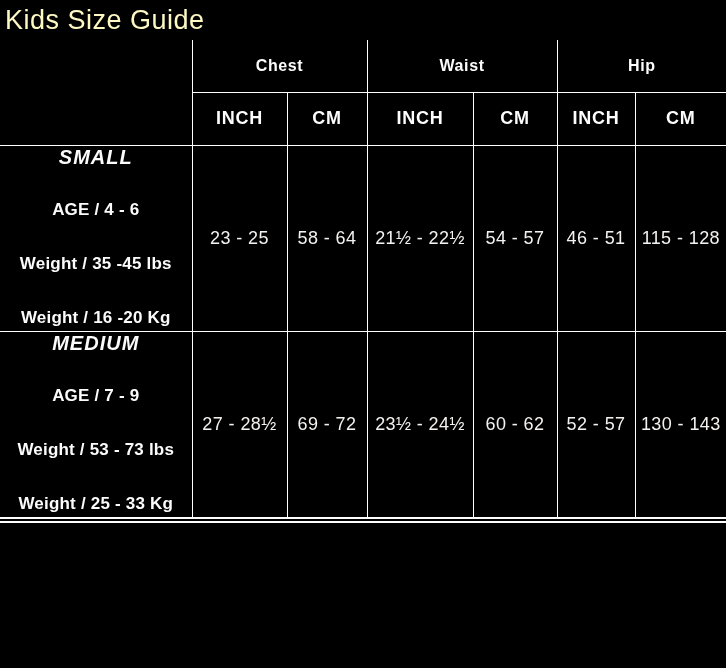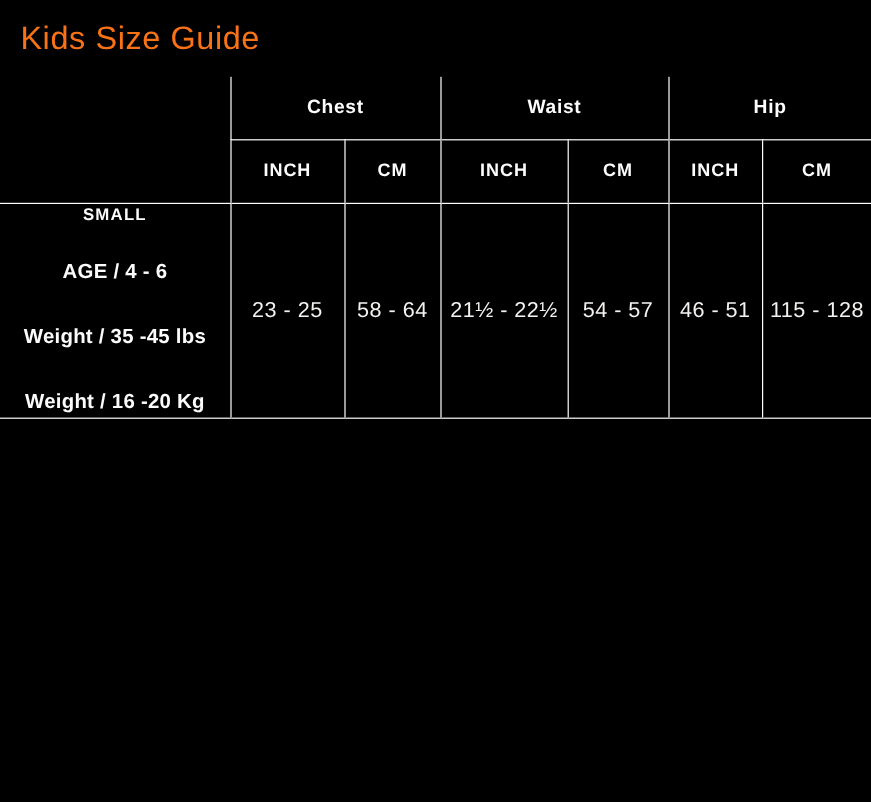--- a/index.html
+++ b/index.html
@@ -10,28 +10,28 @@
   *{box-sizing:border-box;}
   html,body{margin:0;padding:0;}
   body{
     width:726px;height:668px;
     background:var(--bg);
     color:var(--txt);
     font-family:"Liberation Sans", sans-serif;
     overflow:hidden;
   }
   .page-title{
-    margin:16px;
+    margin:4px;
     padding:1px 0 0 1px;
     height:32px;
     font-size:27px;
     line-height:30px;
     font-weight:400;
     letter-spacing:0.5px;
-    color:#f97316;
+    color:#fef9c3;
     white-space:nowrap;
   }
   table.size-guide{
     width:726px;
     table-layout:fixed;
     border-collapse:collapse;
     border-spacing:0;
   }
   table.size-guide td, table.size-guide th{
     padding:0;
@@ -52,33 +52,34 @@
   .bbd { border-bottom:6px double var(--line); }
 
   
   th.group{
     font-size:16px;
     font-weight:700;
     letter-spacing:0.6px;
     color:#fdfdfd;
   }
   th.unit{
-    font-size:15px;
+    font-size:18px;
     font-weight:700;
     letter-spacing:0.8px;
     color:#fdfdfd;
   }
 
   
   td.size-cell{ vertical-align:middle; }
   .size-name{
-    font-size:14px;
+    font-size:20px;
     font-weight:700;
     letter-spacing:1px;
     margin-bottom:26px;
+    font-style:italic;
   }
   .size-line{
     font-size:17px;
     font-weight:700;
     line-height:26px;
     letter-spacing:0.2px;
     margin-top:28px;
   }
 
   
@@ -133,15 +134,29 @@
       <div class="size-line">Weight / 16 -20 Kg</div>
     </td>
     <td class="val bl bb">23 - 25</td>
     <td class="val bl bb">58 - 64</td>
     <td class="val bl bb">21½ - 22½</td>
     <td class="val bl bb">54 - 57</td>
     <td class="val bl bb">46 - 51</td>
     <td class="val bl bb">115 - 128</td>
   </tr>
 
+  <tr class="size-row-m">
+    <td class="size-cell bbd">
+      <div class="size-name">MEDIUM</div>
+      <div class="size-line">AGE / 7 - 9</div>
+      <div class="size-line">Weight / 53 - 73 lbs</div>
+      <div class="size-line">Weight / 25 - 33 Kg</div>
+    </td>
+    <td class="val bl bbd">27 - 28½</td>
+    <td class="val bl bbd">69 - 72</td>
+    <td class="val bl bbd">23½ - 24½</td>
+    <td class="val bl bbd">60 - 62</td>
+    <td class="val bl bbd">52 - 57</td>
+    <td class="val bl bbd">130 - 143</td>
+  </tr>
 
 </tbody>
   </table>
 
 </body></html>

